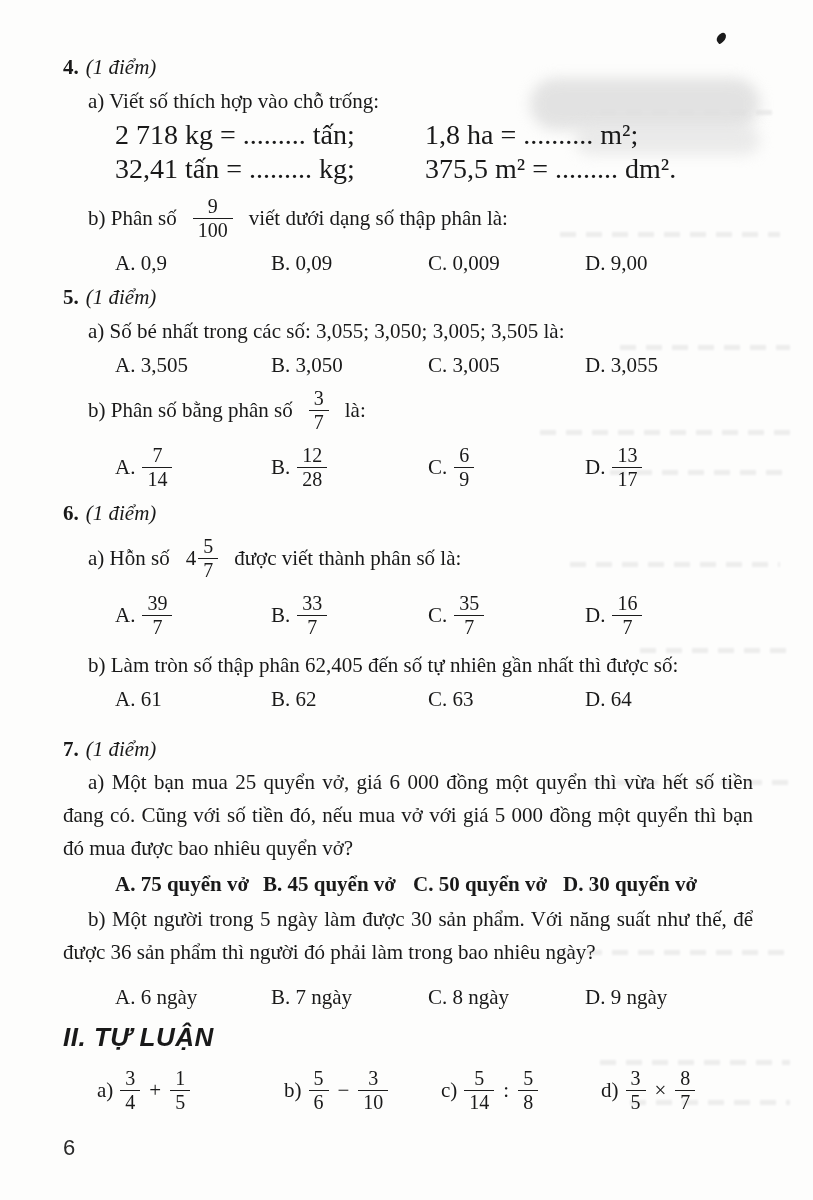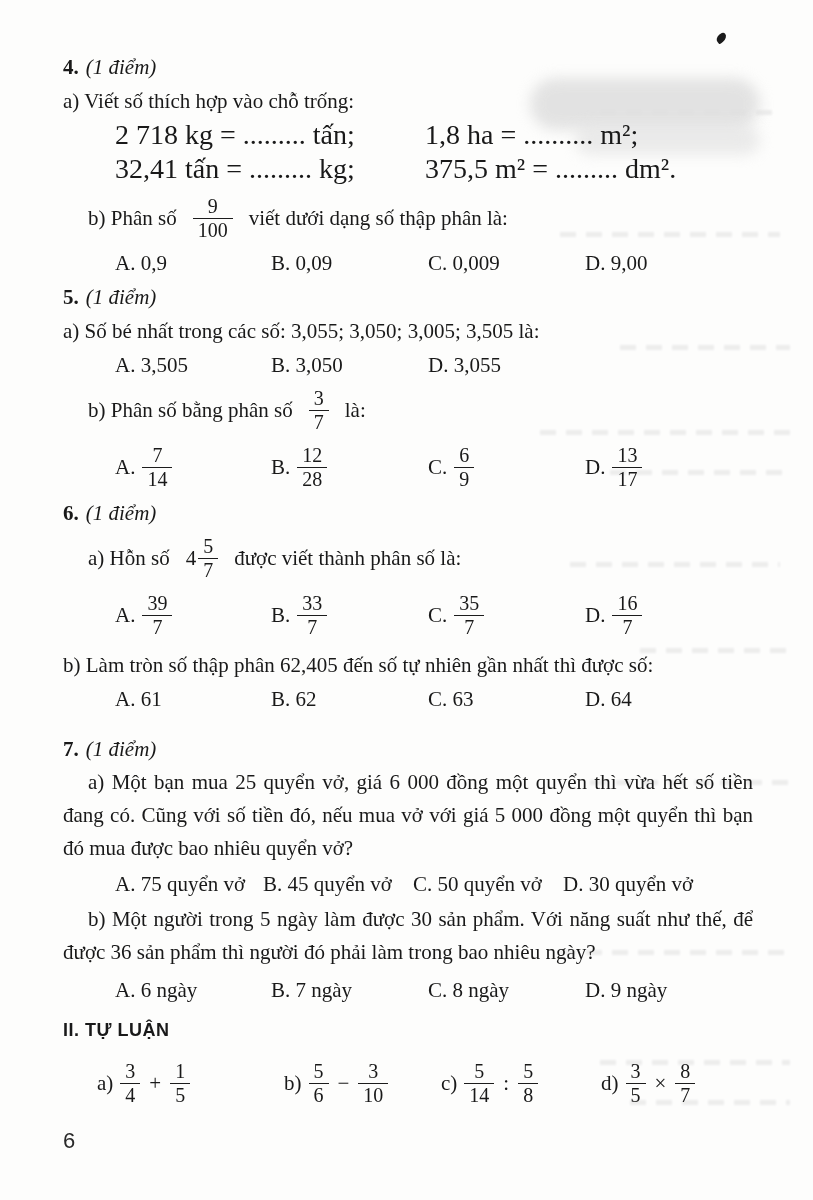--- a/index.html
+++ b/index.html
@@ -16,34 +16,34 @@
     box-sizing: border-box;
     width: 813px; height: 944px;
     padding: 50px 60px 0 63px;
     z-index: 2;
   }
   .line { line-height: 34px; font-size: 21px; white-space: nowrap; }
   .qheader { line-height: 34px; font-size: 21px; }
   .qnum { font-weight: bold; }
   .pts { font-style: italic; margin-left: 7px; }
   .after-pts { margin-left: 7px; }
-  .sub { }
+  .sub { margin-left: 25px; }
   .conv-row {
     display: grid;
     grid-template-columns: 310px auto;
     padding-left: 52px;
     line-height: 34px; font-size: 28px;
   }
   .opts {
     display: grid;
     grid-template-columns: 156px 157px 157px auto;
     padding-left: 52px;
     line-height: 34px; font-size: 21px;
   }
-  .opts.tight { grid-template-columns: 148px 150px 150px auto; }
+  .opts.tight { grid-template-columns: 148px 150px 150px auto; font-weight: bold; }
   .opts-frac {
     display: grid;
     grid-template-columns: 156px 157px 157px auto;
     padding-left: 52px;
     height: 58px; align-items: center;
     font-size: 21px;
   }
   .opt-cell { display: flex; align-items: center; gap: 7px; }
   .frac {
     display: inline-flex; flex-direction: column;
@@ -58,22 +58,23 @@
     margin-left: 25px;
   }
   .mixed { display: inline-flex; align-items: center; gap: 2px; }
   .para {
     font-size: 21px; line-height: 33px;
     text-align: justify; text-indent: 25px;
     white-space: normal;
   }
   .section-heading {
     font-family: "Liberation Sans", "DejaVu Sans", sans-serif;
-    font-weight: bold; font-size: 18px; line-height: 35px;
+    font-weight: bold; font-size: 26px; line-height: 35px;
     letter-spacing: 0.5px;
+    font-style: italic;
   }
   .calc-row {
     display: grid;
     grid-template-columns: 187px 157px 160px auto;
     padding-left: 34px;
     height: 58px; align-items: center;
     margin-top: 6px;
     font-size: 21px;
   }
   .calc-item { display: flex; align-items: center; gap: 7px; }
@@ -156,20 +157,21 @@
     <span>D. 9,00</span>
   </div>
 
   <div class="qheader"><span class="qnum">5.</span><span class="pts">(1 điểm)</span></div>
 
   <div class="line sub">a) Số bé nhất trong các số: 3,055; 3,050; 3,005; 3,505 là:</div>
 
   <div class="opts">
     <span>A. 3,505</span>
     <span>B. 3,050</span>
+    <span>C. 3,005</span>
     <span>D. 3,055</span>
   </div>
 
   <div class="stem-frac">
     <span>b) Phân số bằng phân số</span>
     <span class="frac">
         <span class="num">3</span>
         <span class="den">7</span>
       </span>
     <span>là:</span>
@@ -266,21 +268,21 @@
 
   <div class="opts tight" style="margin-top:2px">
     <span>A. 75 quyển vở</span>
     <span>B. 45 quyển vở</span>
     <span>C. 50 quyển vở</span>
     <span>D. 30 quyển vở</span>
   </div>
 
   <div class="para" style="margin-top:2px">b) Một người trong 5 ngày làm được 30 sản phẩm. Với năng suất như thế, để được 36 sản phẩm thì người đó phải làm trong bao nhiêu ngày?</div>
 
-  <div class="opts" style="margin-top:4px">
+  <div class="opts" style="margin-top:11px">
     <span>A. 6 ngày</span>
     <span>B. 7 ngày</span>
     <span>C. 8 ngày</span>
     <span>D. 9 ngày</span>
   </div>
 
   <div class="section-heading" style="margin-top:6px">II. TỰ LUẬN</div>
 
 
   <div class="calc-row">

